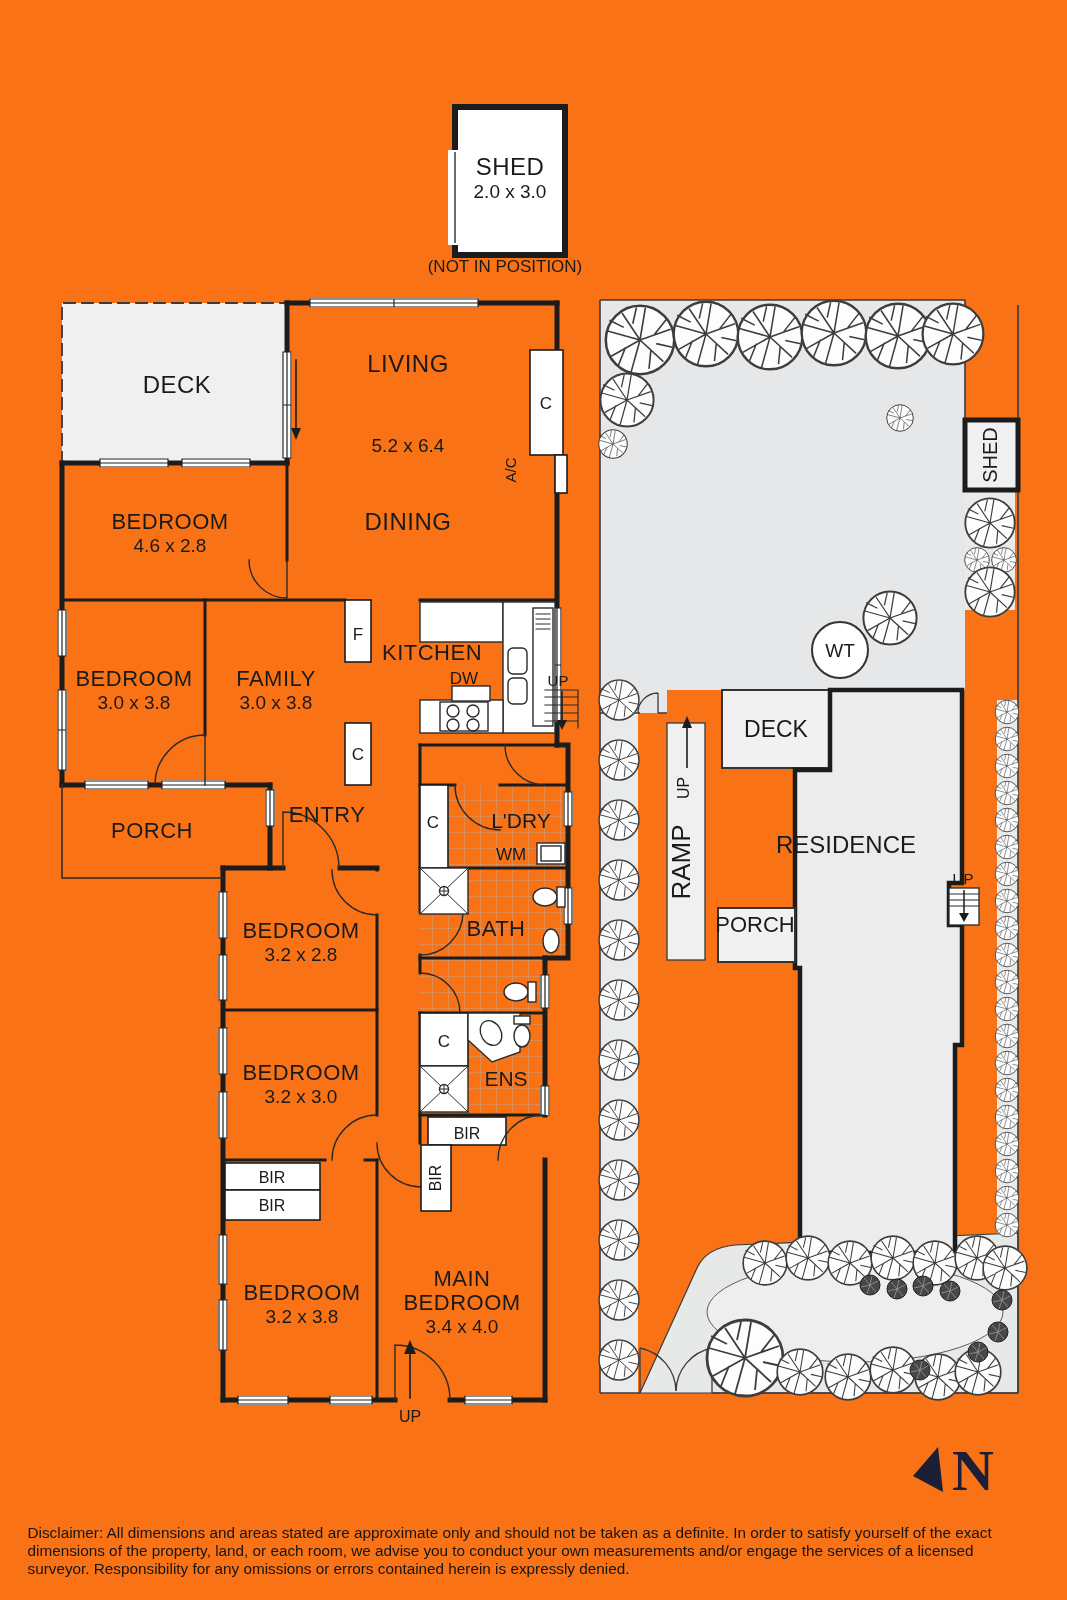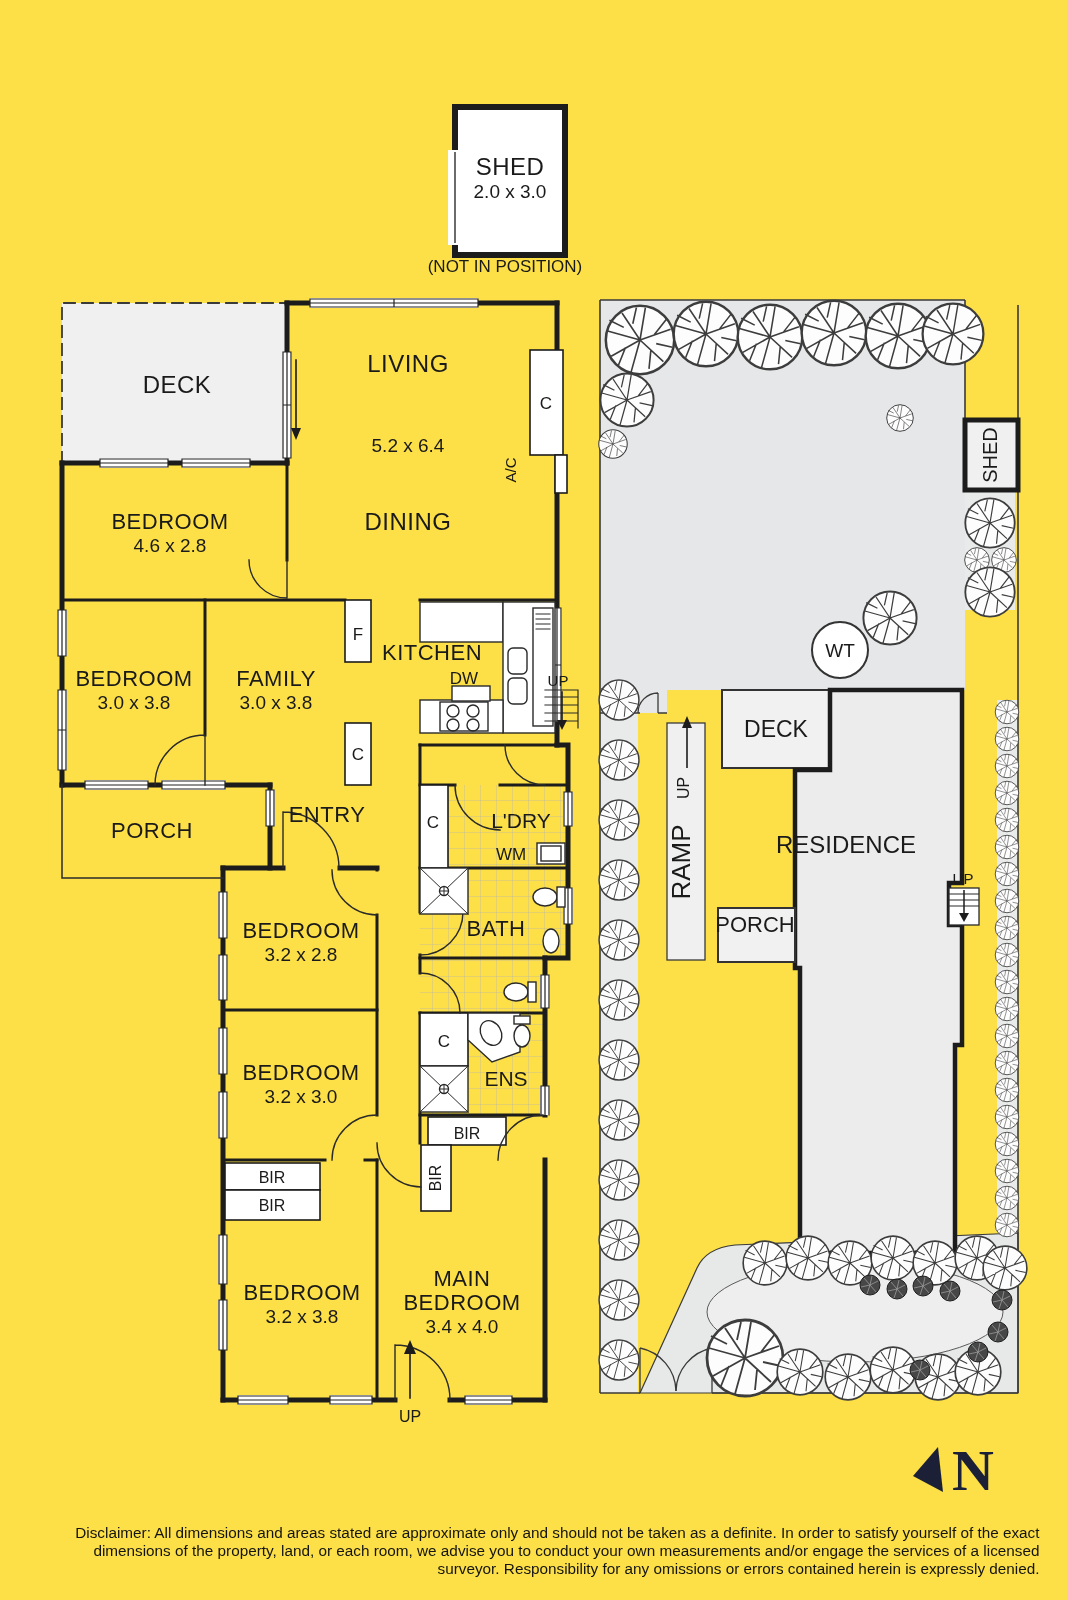--- a/index.html
+++ b/index.html
@@ -1,25 +1,25 @@
 <!DOCTYPE html>
 <html><head>
 <meta charset="utf-8">
 <style>
   html,body{margin:0;padding:0;background:#fff;}
-  .canvas{position:relative;width:1067px;height:1600px;background:#fde047;overflow:hidden;
+  .canvas{position:relative;width:1067px;height:1600px;background:#f97316;overflow:hidden;
           font-family:"Liberation Sans", sans-serif;}
   svg{position:absolute;left:0;top:0;}
   svg text{fill:#1a1a1a;font-family:"Liberation Sans", sans-serif;}
   .room{font-size:22px;letter-spacing:.5px;}
   .big{font-size:24px;letter-spacing:.5px;}
   .dims{font-size:19px;}
   .fix{font-size:17px;}
   .sm{font-size:15px;}
-  .disclaimer{position:absolute;left:0;top:1524px;width:100%;text-align:right;
+  .disclaimer{position:absolute;left:0;top:1524px;width:100%;text-align:left;
       font-size:15.3px;line-height:1.17;color:#141414;}
   .disclaimer div{max-width:1012px;margin:0 auto;}
   .north-n{font-family:"Liberation Serif", serif;font-weight:bold;font-size:58px;fill:#1b2036;}
 </style>
 </head>
 <body>
 
 <div class="canvas">
 <svg width="1067" height="1600" viewBox="0 0 1067 1600">
 <defs>

